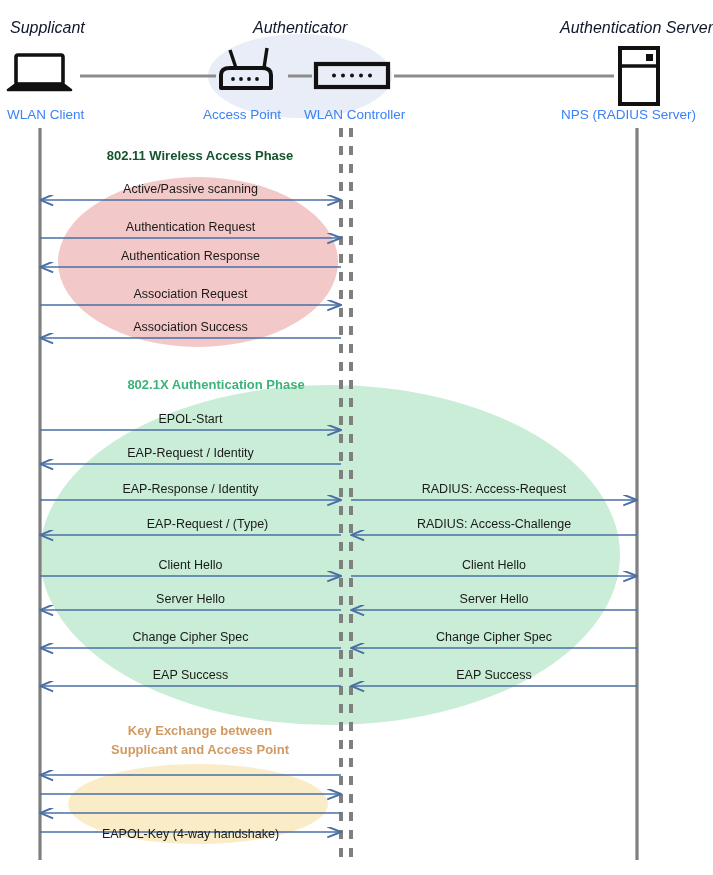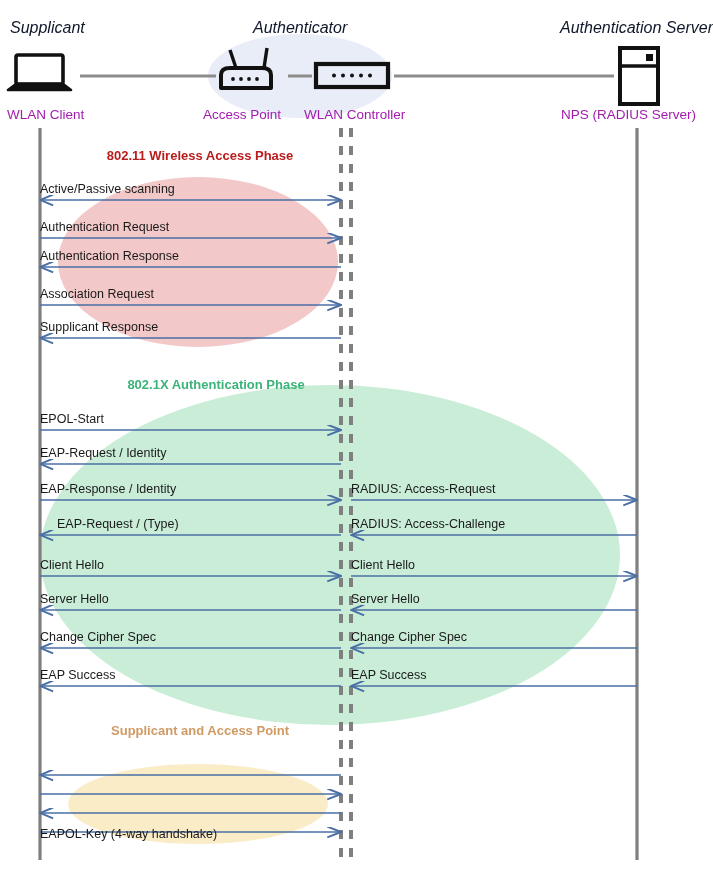--- a/index.html
+++ b/index.html
@@ -9,29 +9,29 @@
     width:713px;height:875px;position:relative;overflow:hidden;
     color:#1a1a1a;
   }
   #stage{position:absolute;left:0;top:0;width:713px;height:875px;}
   svg#diagram{position:absolute;left:0;top:0;width:713px;height:875px;}
 
   .actor-title{
     position:absolute;font-size:16px;color:#0f172a;white-space:nowrap;font-style:italic;
   }
   .actor-sub{
-    position:absolute;font-size:13.5px;color:#a21caf;white-space:nowrap;
+    position:absolute;font-size:13.5px;color:#3b82f6;white-space:nowrap;
   }
   .phase-label{
     position:absolute;font-size:13px;font-weight:600;white-space:nowrap;
     text-align:center;line-height:19px;
   }
   .msg{
     position:absolute;font-size:12.5px;color:#1a1a1a;white-space:nowrap;
-    text-align:left;
+    text-align:center;
   }
 </style>
 </head>
 <body>
 
 <div id="stage">
 
   <svg id="diagram" viewBox="0 0 713 875">
     <defs>
       <marker id="arrR" markerWidth="9" markerHeight="9" refX="8.6" refY="3.4" orient="auto" markerUnits="strokeWidth">
@@ -118,34 +118,35 @@
   <div class="actor-sub" style="left:7px;top:107px;">WLAN Client</div>
 
   <div class="actor-title" style="left:244px;top:19px;margin-left:9px;">Authenticator</div>
   <div class="actor-sub" style="left:203px;top:107px;">Access Point</div>
 
   <div class="actor-sub" style="left:304px;top:107px;">WLAN Controller</div>
 
   <div class="actor-title" style="left:560px;top:19px;">Authentication Server</div>
   <div class="actor-sub" style="left:561px;top:107px;">NPS (RADIUS Server)</div>
 
-  <div class="phase-label" style="left: 40px; top: 146px; width: 320px; color: #b91c1c;">802.11 Wireless Access Phase</div>
+  <div class="phase-label" style="left: 40px; top: 146px; width: 320px; color: #14532d;">802.11 Wireless Access Phase</div>
 
   <div class="phase-label" style="left: 40px; top: 375px; width: 320px; color: rgb(60, 179, 122); padding-left: 16px;">802.1X Authentication Phase</div>
 
   <div class="phase-label" style="left: 40px; top: 721px; width: 320px; color: rgb(208, 154, 99);">
+    <div>Key Exchange between</div>
     <div>Supplicant and Access Point</div>
   </div>
 
   <div id="msg-layer">
       <div class="msg" style="left: 40px; width: 301px; top: 182px;">Active/Passive scanning</div>
       <div class="msg" style="left: 40px; width: 301px; top: 220px;">Authentication Request</div>
       <div class="msg" style="left: 40px; width: 301px; top: 249px;">Authentication Response</div>
       <div class="msg" style="left: 40px; width: 301px; top: 287px;">Association Request</div>
-      <div class="msg" style="left: 40px; width: 301px; top: 320px;">Supplicant Response</div>
+      <div class="msg" style="left: 40px; width: 301px; top: 320px;">Association Success</div>
       <div class="msg" style="left: 40px; width: 301px; top: 412px;">EPOL-Start</div>
       <div class="msg" style="left: 40px; width: 301px; top: 446px;">EAP-Request / Identity</div>
       <div class="msg" style="left: 40px; width: 301px; top: 482px;">EAP-Response / Identity</div>
       <div class="msg" style="left: 351px; width: 286px; top: 482px;">RADIUS: Access-Request</div>
       <div class="msg" style="left: 40px; width: 301px; top: 517px; margin-left: 17px;">EAP-Request / (Type)</div>
       <div class="msg" style="left: 351px; width: 286px; top: 517px;">RADIUS: Access-Challenge</div>
       <div class="msg" style="left: 40px; width: 301px; top: 558px;">Client Hello</div>
       <div class="msg" style="left: 351px; width: 286px; top: 558px;">Client Hello</div>
       <div class="msg" style="left: 40px; width: 301px; top: 592px;">Server Hello</div>
       <div class="msg" style="left: 351px; width: 286px; top: 592px;">Server Hello</div>

